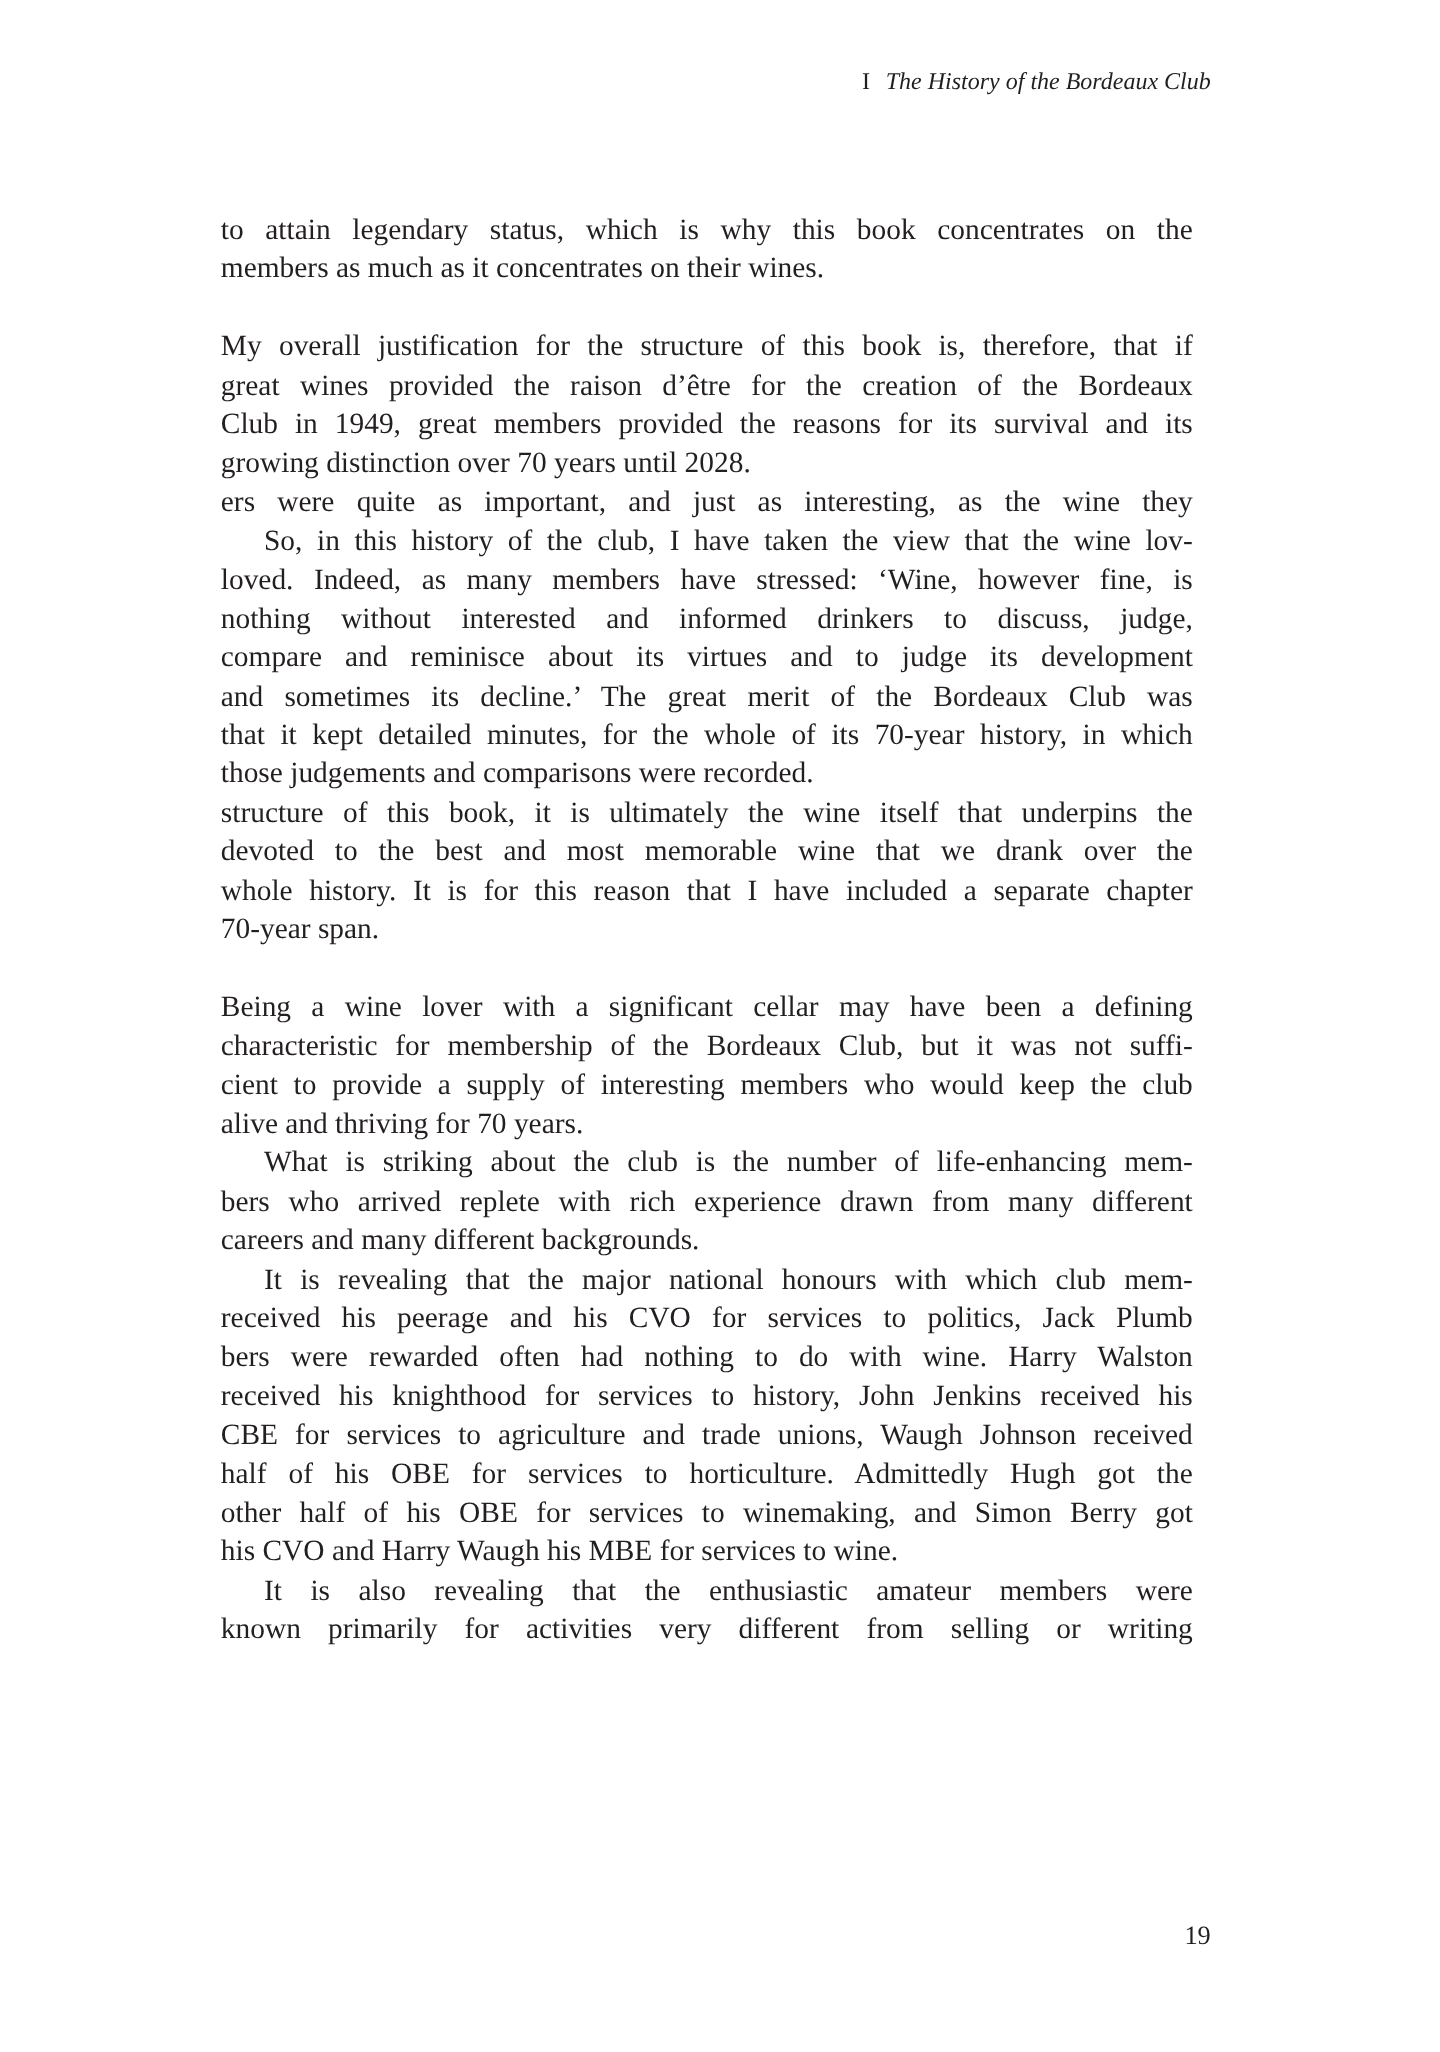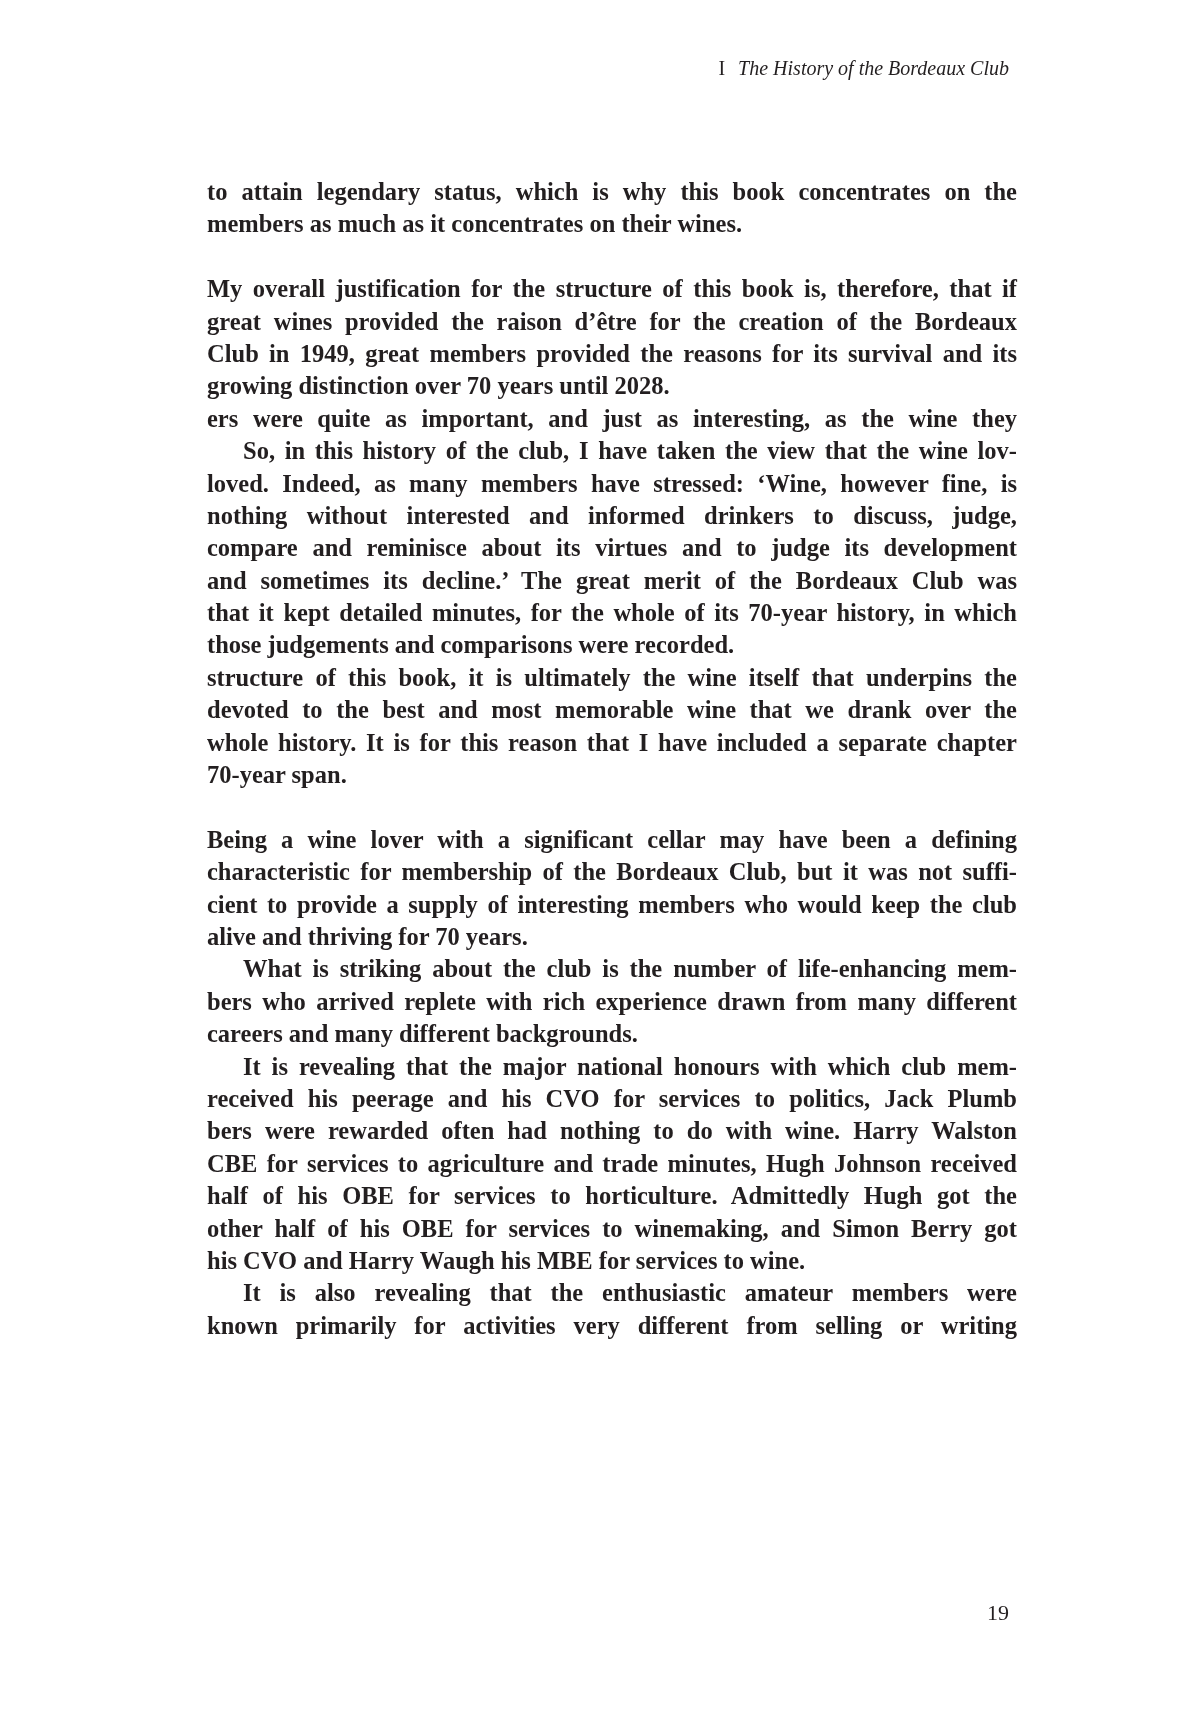--- a/index.html
+++ b/index.html
@@ -27,28 +27,27 @@
     }
     .running-head .chap-num {
       font-style: normal;
       margin-right: 8px;
     }
     .running-head .chap-title {
       font-style: italic;
     }
     .text-block {
       position: absolute;
-      left: 207px;
+      left: 184px;
       top: 176px;
       width: 810px;
       font-size: 24.5px;
       line-height: 32.4px;
       text-align: justify;
       hyphens: manual;
-      font-weight: bold;
     }
     .line {
       display: block;
       text-align: justify;
       text-align-last: justify;
       white-space: nowrap;
       height: 32.4px;
     }
     .line.last {
       text-align-last: left;
@@ -112,21 +111,22 @@
     </div>
     <div class="paragraph">
       <span class="line indent">What is striking about the club is the number of life-enhancing mem-</span>
       <span class="line">bers who arrived replete with rich experience drawn from many different</span>
       <span class="line last">careers and many different backgrounds.</span>
     </div>
     <div class="paragraph">
       <span class="line indent">It is revealing that the major national honours with which club mem-</span>
       <span class="line">received his peerage and his CVO for services to politics, Jack Plumb</span>
       <span class="line">bers were rewarded often had nothing to do with wine. Harry Walston</span>
-      <span class="line">CBE for services to agriculture and trade minutes, Hugh Johnson received</span>
+      <span class="line">received his knighthood for services to history, John Jenkins received his</span>
+      <span class="line">CBE for services to agriculture and trade unions, Waugh Johnson received</span>
       <span class="line">half of his OBE for services to horticulture. Admittedly Hugh got the</span>
       <span class="line">other half of his OBE for services to winemaking, and Simon Berry got</span>
       <span class="line last">his CVO and Harry Waugh his MBE for services to wine.</span>
     </div>
     <div class="paragraph">
       <span class="line indent">It is also revealing that the enthusiastic amateur members were</span>
       <span class="line">known primarily for activities very different from selling or writing</span>
     </div>
   </div>
 

